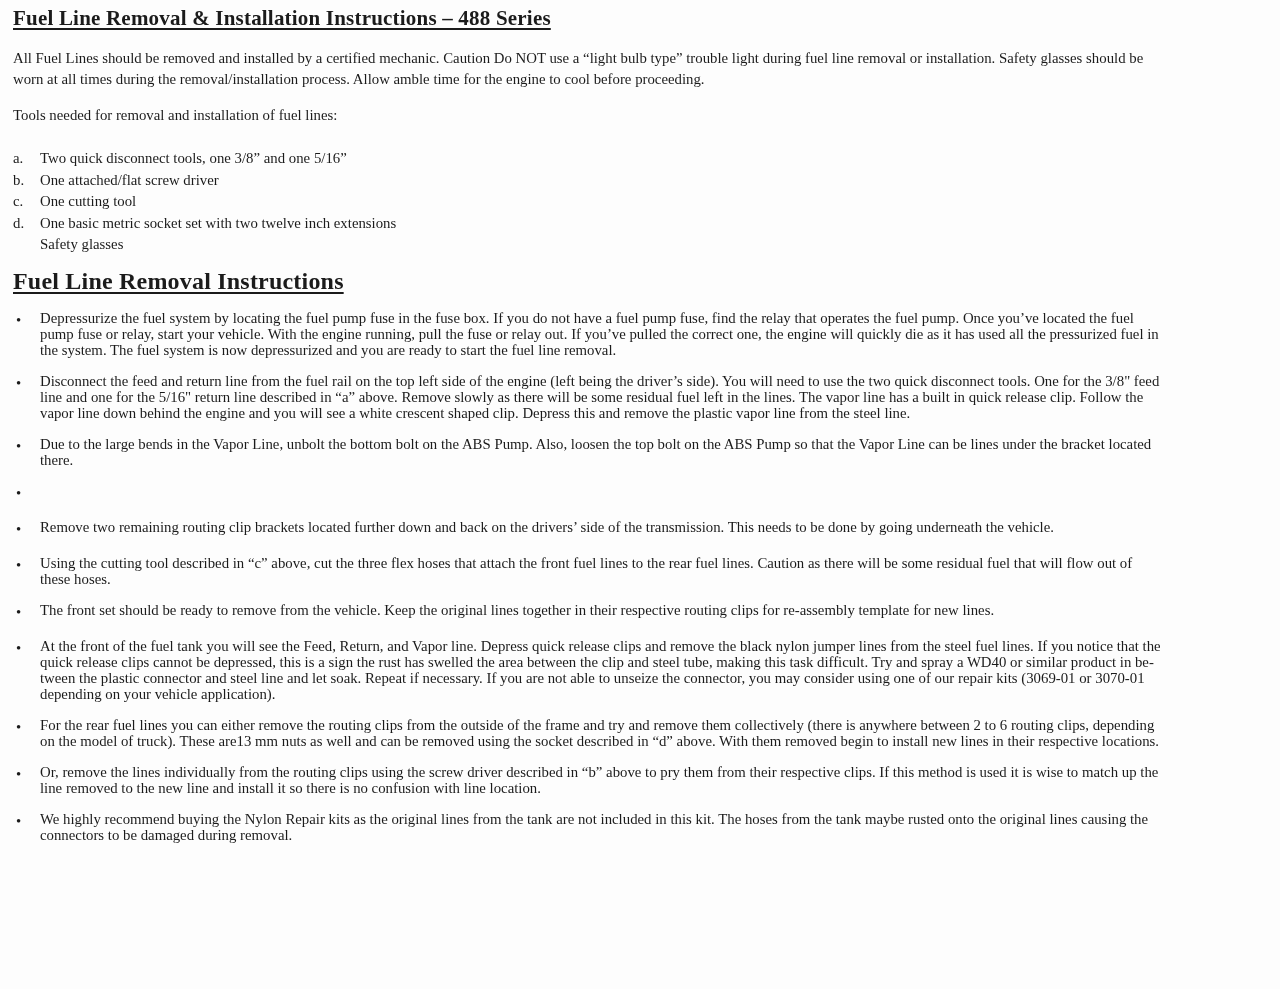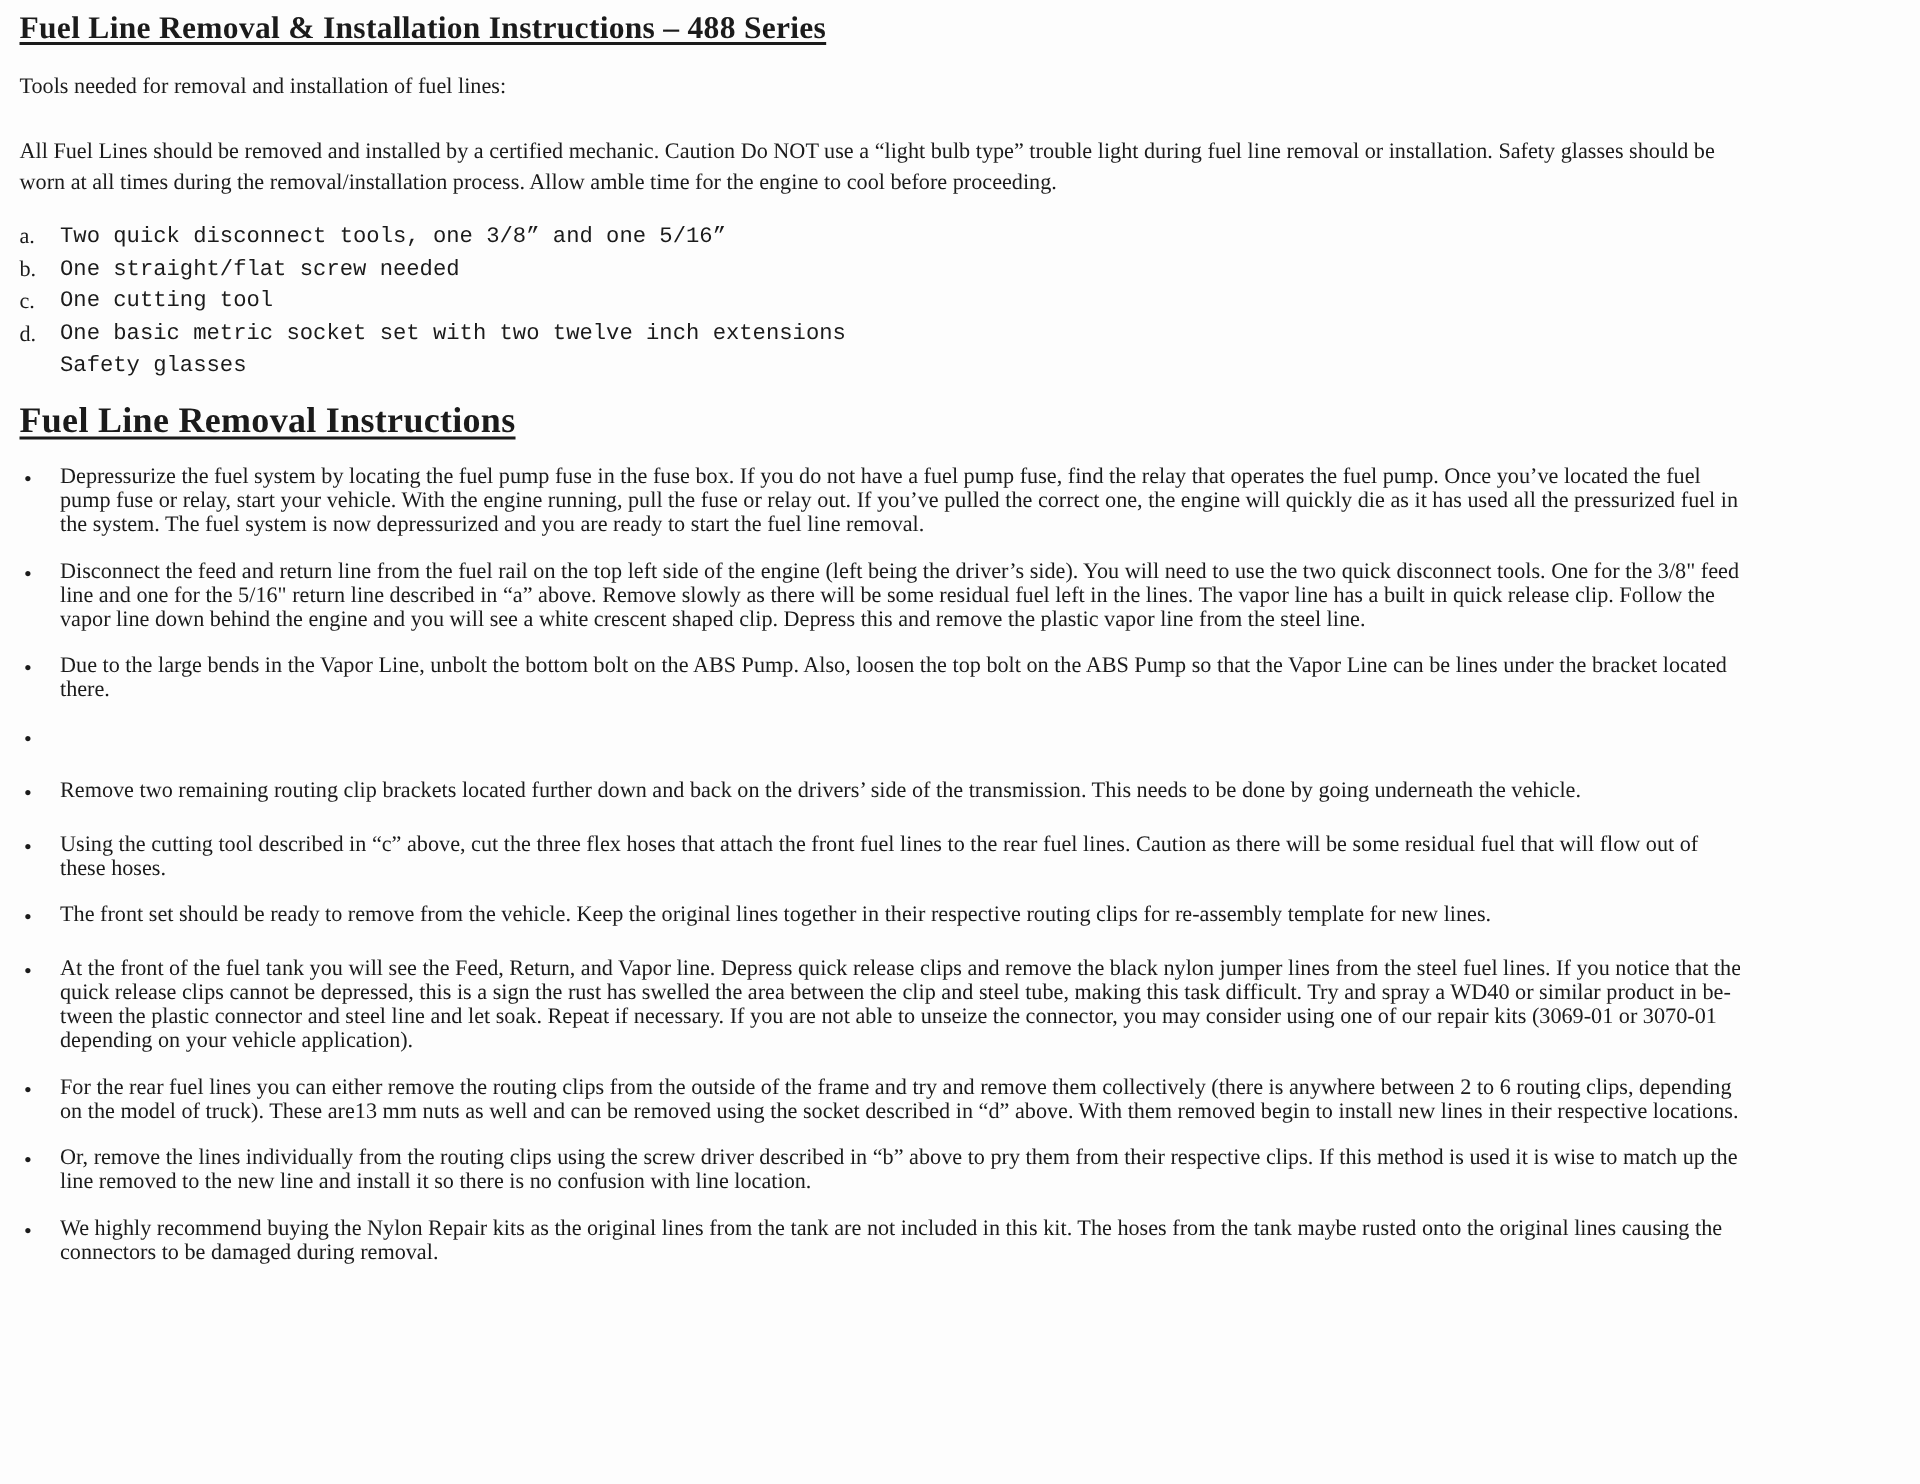--- a/index.html
+++ b/index.html
@@ -53,21 +53,21 @@
     display: flex;
     align-items: flex-start;
     line-height: 21.5px;
     font-size: 14.8px;
   }
   .tool-marker {
     width: 27px;
     flex: 0 0 27px;
     white-space: pre;
   }
-  .tool-text { white-space: pre; font-family: Liberation Mono, monospace; }
+  .tool-text { white-space: pre; }
   ul.bullet-list {
     list-style: none;
     margin: 0;
     padding: 0;
   }
   ul.bullet-list > li {
     display: flex;
     align-items: flex-start;
     margin: 0 0 15px 0;
   }
@@ -85,33 +85,33 @@
     white-space: pre;
   }
 </style>
 </head>
 <body>
 
 <div class="page">
 
   <h1 class="doc-title">Fuel Line Removal &amp; Installation Instructions – 488 Series</h1>
 
-  <p class="body-text tools-heading">Tools needed for removal and installation of fuel lines:</p>
-
   <p class="body-text intro">All Fuel Lines should be removed and installed by a certified mechanic. Caution Do NOT use a “light bulb type” trouble light during fuel line removal or installation. Safety glasses should be
 worn at all times during the removal/installation process. Allow amble time for the engine to cool before proceeding.</p>
+
+  <p class="body-text tools-heading">Tools needed for removal and installation of fuel lines:</p>
 
   <div class="tool-list">
     <div class="tool-row">
       <span class="tool-marker">a.</span>
       <span class="tool-text">Two quick disconnect tools, one 3/8” and one 5/16”</span>
     </div>
     <div class="tool-row">
       <span class="tool-marker">b.</span>
-      <span class="tool-text">One straight/flat screw needed</span>
+      <span class="tool-text">One attached/flat screw driver</span>
     </div>
     <div class="tool-row">
       <span class="tool-marker">c.</span>
       <span class="tool-text">One cutting tool</span>
     </div>
     <div class="tool-row">
       <span class="tool-marker">d.</span>
       <span class="tool-text">One basic metric socket set with two twelve inch extensions</span>
     </div>
     <div class="tool-row">

